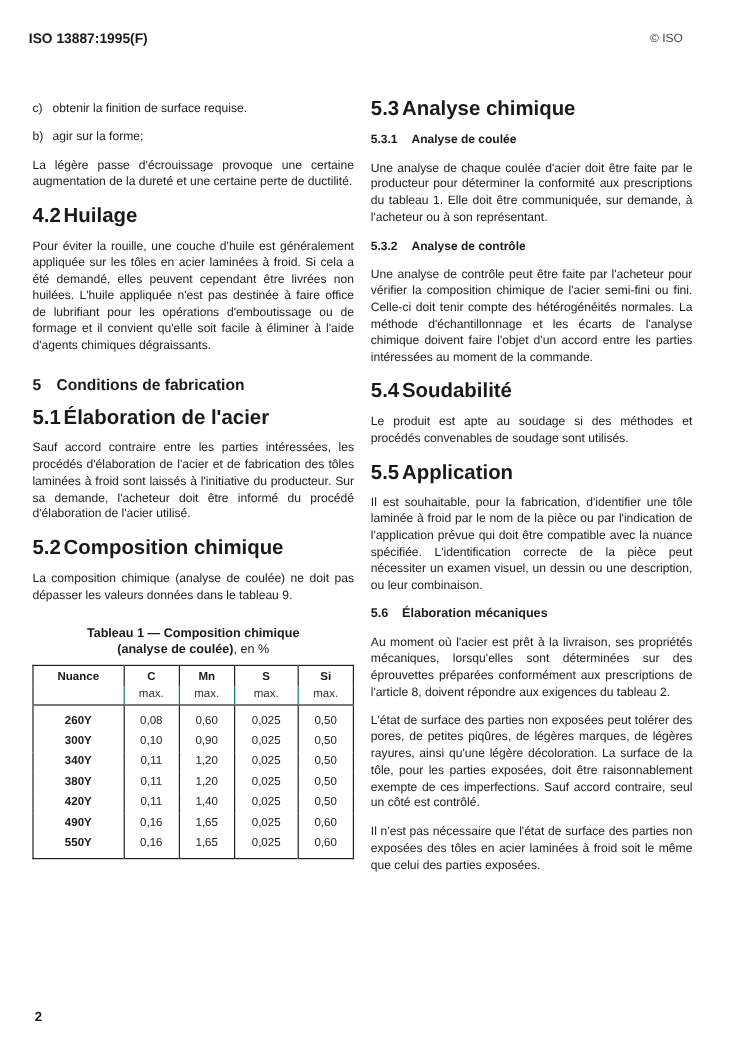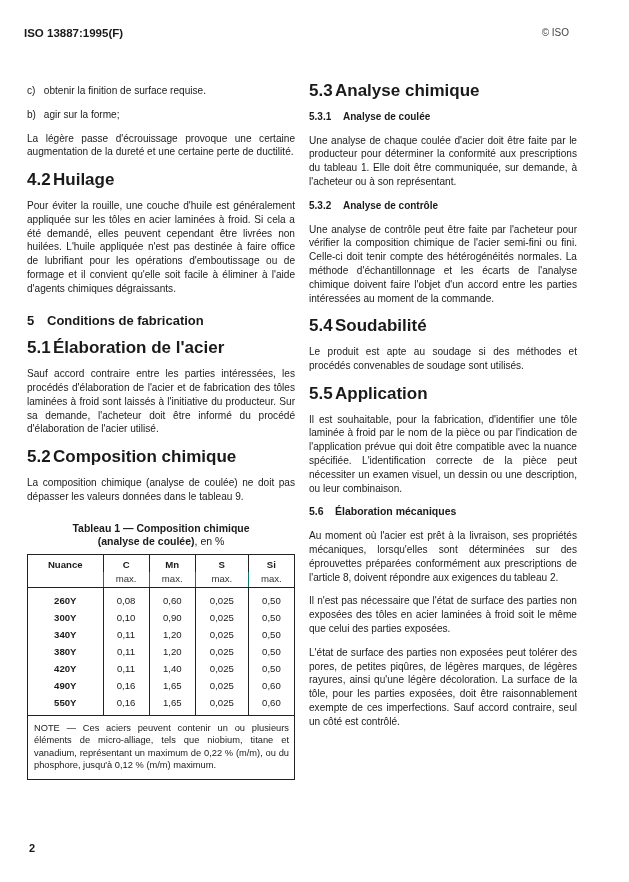--- a/index.html
+++ b/index.html
@@ -120,38 +120,37 @@
         </tr>
       <tr>
           <td>550Y</td>
           <td>0,16</td>
           <td>1,65</td>
           <td>0,025</td>
           <td>0,60</td>
         </tr>
     </tbody>
   </table>
-  <div class="note">NOTE — Ces aciers peuvent contenir un ou plusieurs éléments de micro-alliage, tels que niobium, titane et vanadium, représentant un maximum de 0,22 % (m/m), ou du phosphore, jusqu'à 0,12 % (m/m) maximum.</div>
 </div>
 
 <div class="col right">
   <h3 style="margin-top:0"><span class="num">5.3</span><span>Analyse chimique</span></h3>
 
   <h4><span class="num4">5.3.1</span><span>Analyse de coulée</span></h4>
   <p>Une analyse de chaque coulée d'acier doit être faite par le producteur pour déterminer la conformité aux prescriptions du tableau 1. Elle doit être communiquée, sur demande, à l'acheteur ou à son représentant.</p>
 
   <h4><span class="num4">5.3.2</span><span>Analyse de contrôle</span></h4>
   <p>Une analyse de contrôle peut être faite par l'acheteur pour vérifier la composition chimique de l'acier semi-fini ou fini. Celle-ci doit tenir compte des hétérogénéités normales. La méthode d'échantillonnage et les écarts de l'analyse chimique doivent faire l'objet d'un accord entre les parties intéressées au moment de la commande.</p>
 
   <h3><span class="num">5.4</span><span>Soudabilité</span></h3>
   <p>Le produit est apte au soudage si des méthodes et procédés convenables de soudage sont utilisés.</p>
 
   <h3><span class="num">5.5</span><span>Application</span></h3>
   <p>Il est souhaitable, pour la fabrication, d'identifier une tôle laminée à froid par le nom de la pièce ou par l'indication de l'application prévue qui doit être compatible avec la nuance spécifiée. L'identification correcte de la pièce peut nécessiter un examen visuel, un dessin ou une description, ou leur combinaison.</p>
 
   <h4 style="font-size:10.5px"><span class="num">5.6</span><span>Élaboration mécaniques</span></h4>
   <p>Au moment où l'acier est prêt à la livraison, ses propriétés mécaniques, lorsqu'elles sont déterminées sur des éprouvettes préparées conformément aux prescriptions de l'article 8, doivent répondre aux exigences du tableau 2.</p>
 
+  <p>L'état de surface des parties non exposées peut tolérer des pores, de petites piqûres, de légères marques, de légères rayures, ainsi qu'une légère décoloration. La surface de la tôle, pour les parties exposées, doit être raisonnablement exempte de ces imperfections. Sauf accord contraire, seul un côté est contrôlé.</p>
   <p>Il n'est pas nécessaire que l'état de surface des parties non exposées des tôles en acier laminées à froid soit le même que celui des parties exposées.</p>
-  <p>L'état de surface des parties non exposées peut tolérer des pores, de petites piqûres, de légères marques, de légères rayures, ainsi qu'une légère décoloration. La surface de la tôle, pour les parties exposées, doit être raisonnablement exempte de ces imperfections. Sauf accord contraire, seul un côté est contrôlé.</p>
 </div>
 
 <div class="pageno">2</div>
 
 </body></html>

